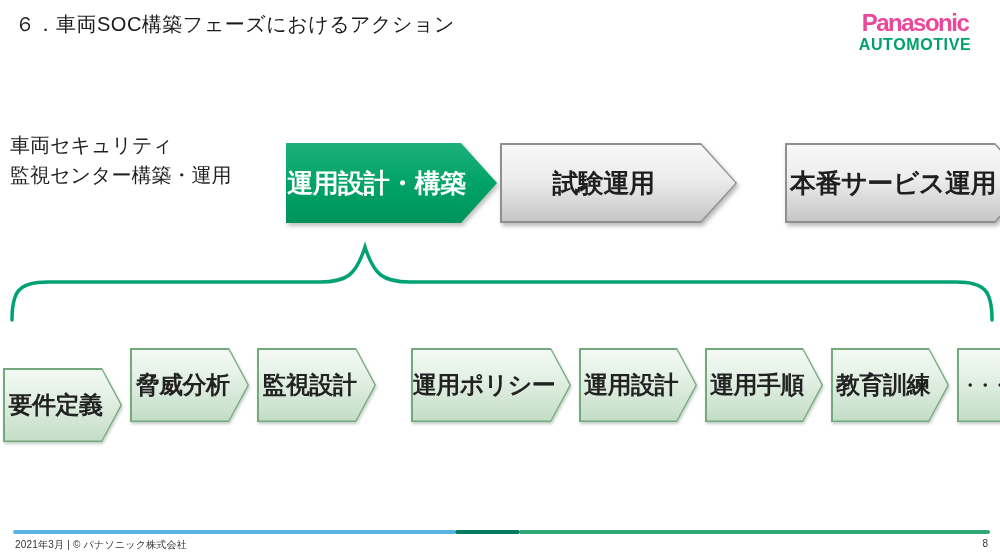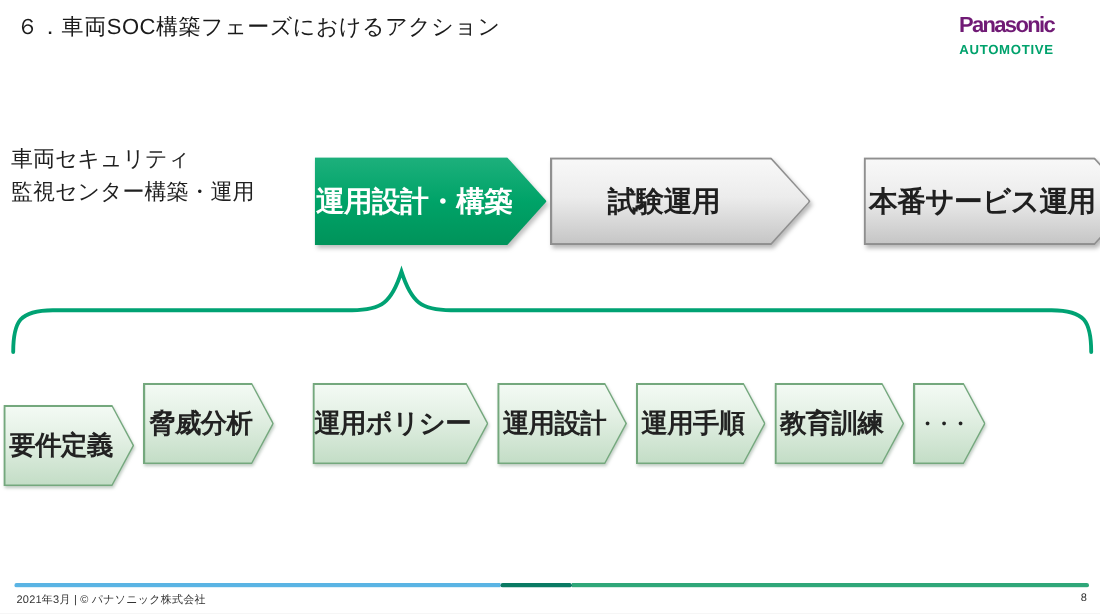--- a/index.html
+++ b/index.html
@@ -9,24 +9,24 @@
     position:relative; width:1000px; height:558px; background:#ffffff;
     overflow:hidden; margin:0 auto;
   }
   
   .title {
     position:absolute; left:15px; top:11px;
     font-size:20px; color:#1a1a1a; letter-spacing:0.5px;
   }
   .logo { position:absolute; top:8px; right:14px; width:142px; text-align:center; }
   .logo .brand {
-    font-size:20px; font-weight:bold; color:#701a75; letter-spacing:-1.5px; line-height:30px;
+    font-size:24px; font-weight:bold; color:#ec4899; letter-spacing:-1.5px; line-height:30px;
   }
   .logo .division {
-    font-size:12px; font-weight:bold; color:#00a26c; letter-spacing:0.6px; line-height:14px;
+    font-size:16px; font-weight:bold; color:#00a26c; letter-spacing:0.6px; line-height:14px;
   }
   
   .left-block { position:absolute; left:10px; top:130px; color:#1f1f1f; }
   .left-block .heading {
     display:inline-block; font-size:21px; font-weight:bold;
     border-bottom:2.5px solid #1a1a1a; padding-bottom:1px; margin-bottom:5px;
   }
   .left-block .line { font-size:20px; line-height:30px; }
   
   .phase { position:absolute; top:143px; height:80px; }
@@ -127,20 +127,25 @@
     <div class="action" style="width:119px;margin-top:20px;">
       <div class="outer"></div>
       <div class="inner"></div>
       <div class="label">要件定義</div>
     </div>
     <div class="action" style="width:119px;padding-left:20px;">
       <div class="outer"></div>
       <div class="inner"></div>
       <div class="label">脅威分析</div>
     </div>
+    <div class="action" style="width:119px;">
+      <div class="outer"></div>
+      <div class="inner"></div>
+      <div class="label">監視設計</div>
+    </div>
     <div class="action" style="width:160px;margin-left:27px;">
       <div class="outer"></div>
       <div class="inner"></div>
       <div class="label">運用ポリシー</div>
     </div>
     <div class="action" style="width:118px;">
       <div class="outer"></div>
       <div class="inner"></div>
       <div class="label">運用設計</div>
     </div>

